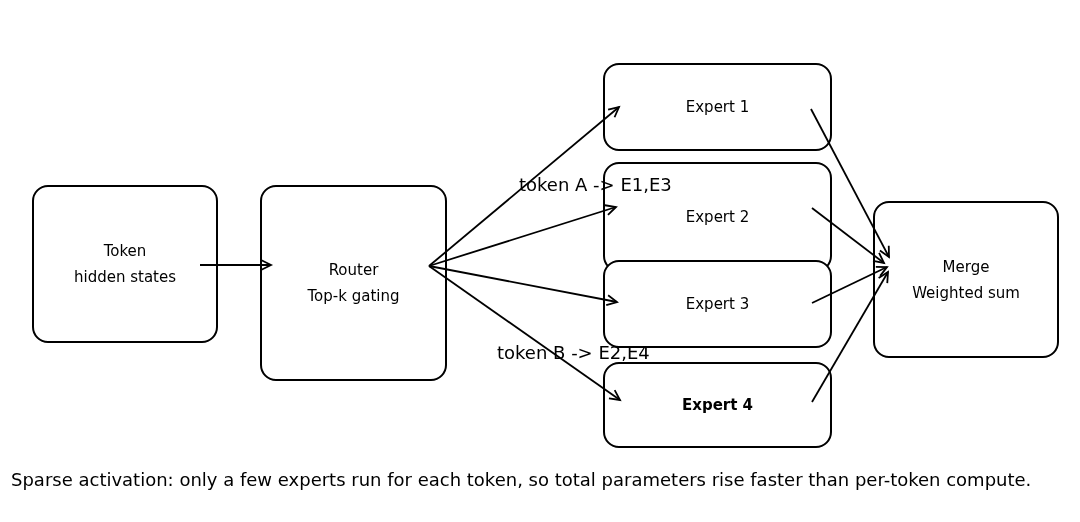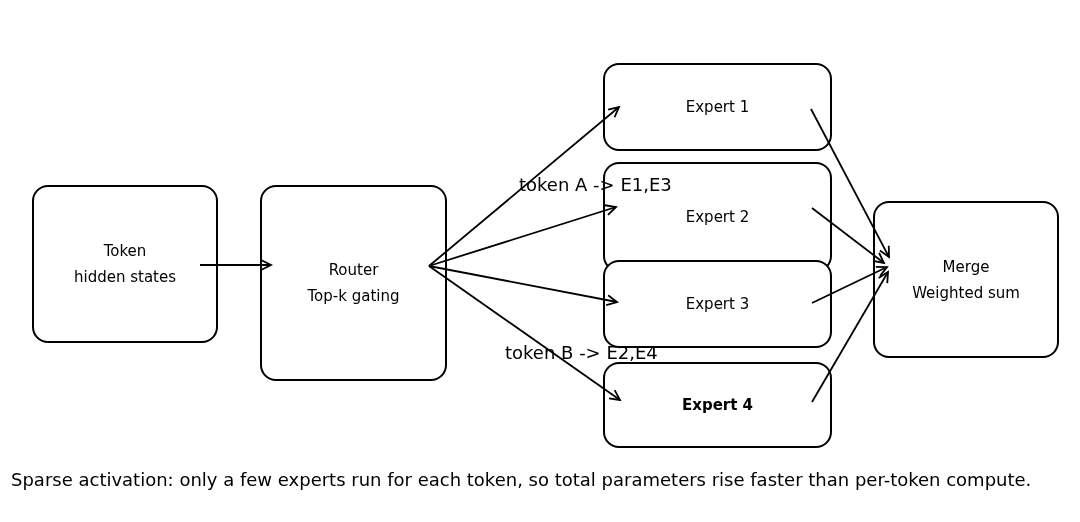--- a/index.html
+++ b/index.html
@@ -61,21 +61,21 @@
     fill: none;
   }
   .edge-label {
     position: absolute;
     font-size: 18px;
     line-height: 22px;
     white-space: nowrap;
     color: var(--ink);
   }
   .edge-label-a { left: 519px; top: 174px; }
-  .edge-label-b { left: 497px; top: 342px; margin-left: 8px; }
+  .edge-label-b { left: 497px; top: 342px; }
   .caption {
     position: absolute;
     left: 11px;
     top: 468px;
     font-size: 18px;
     line-height: 24px;
     white-space: nowrap;
     color: var(--ink);
   }
 </style>

